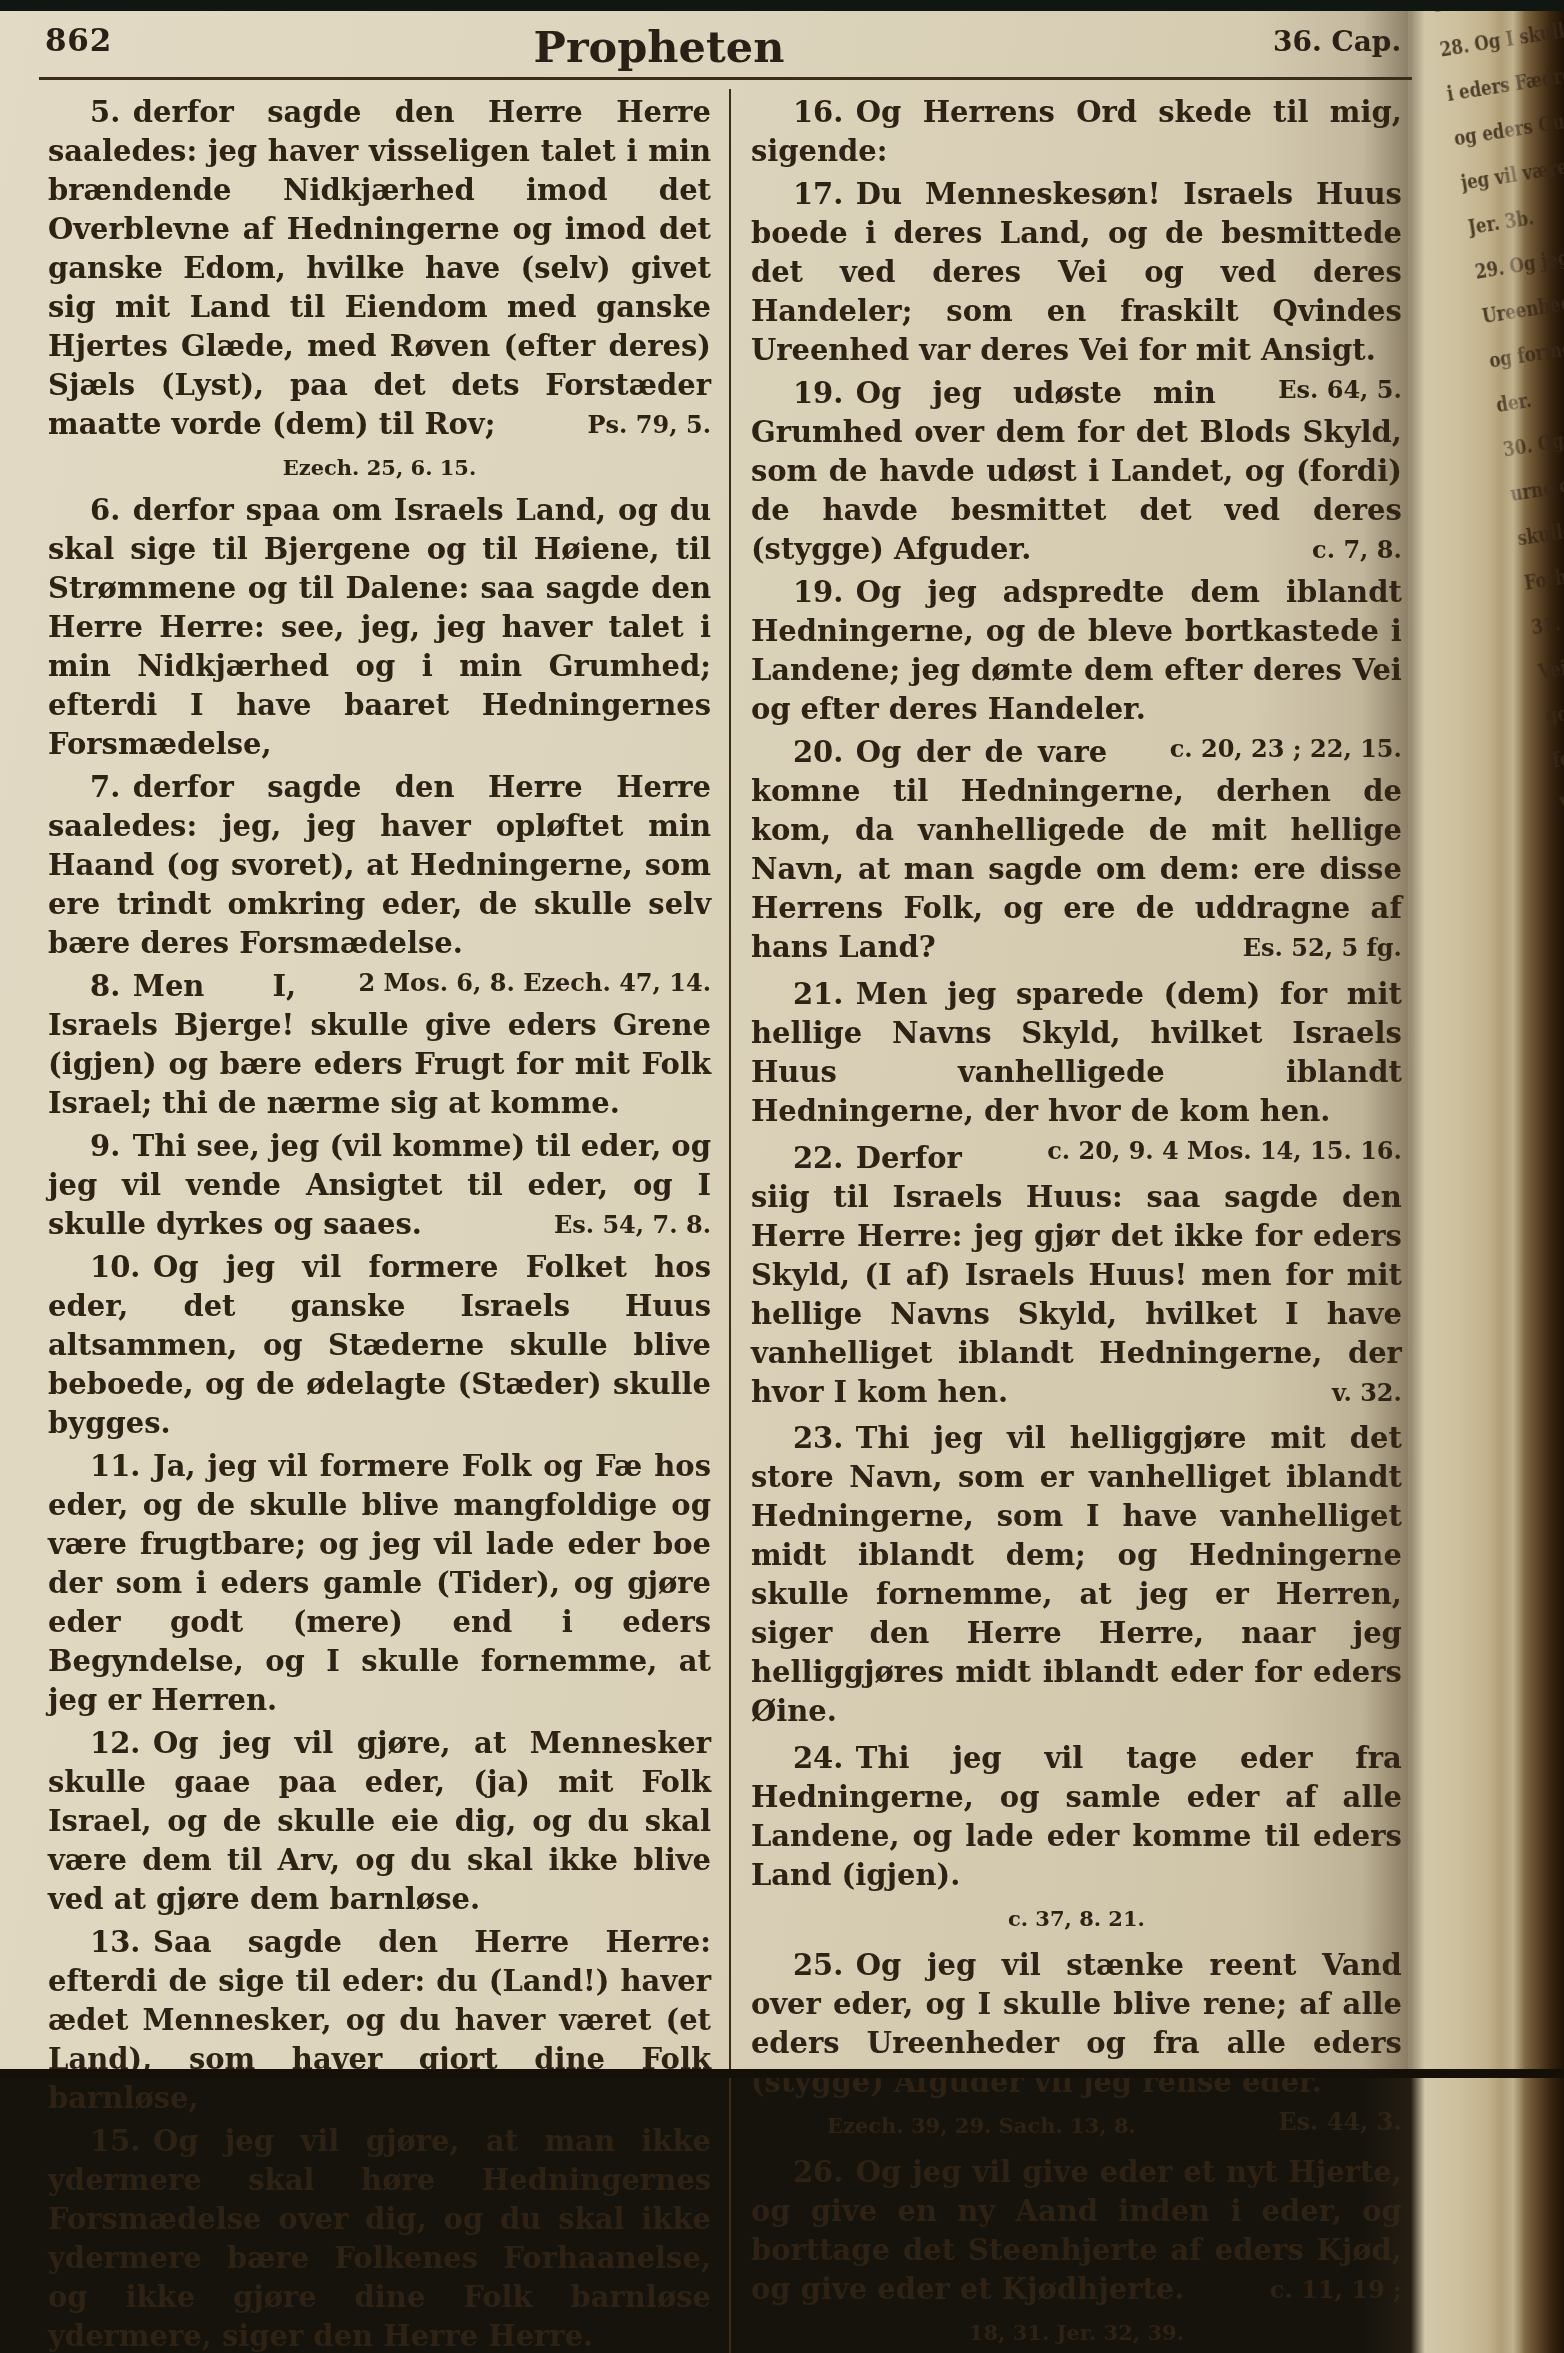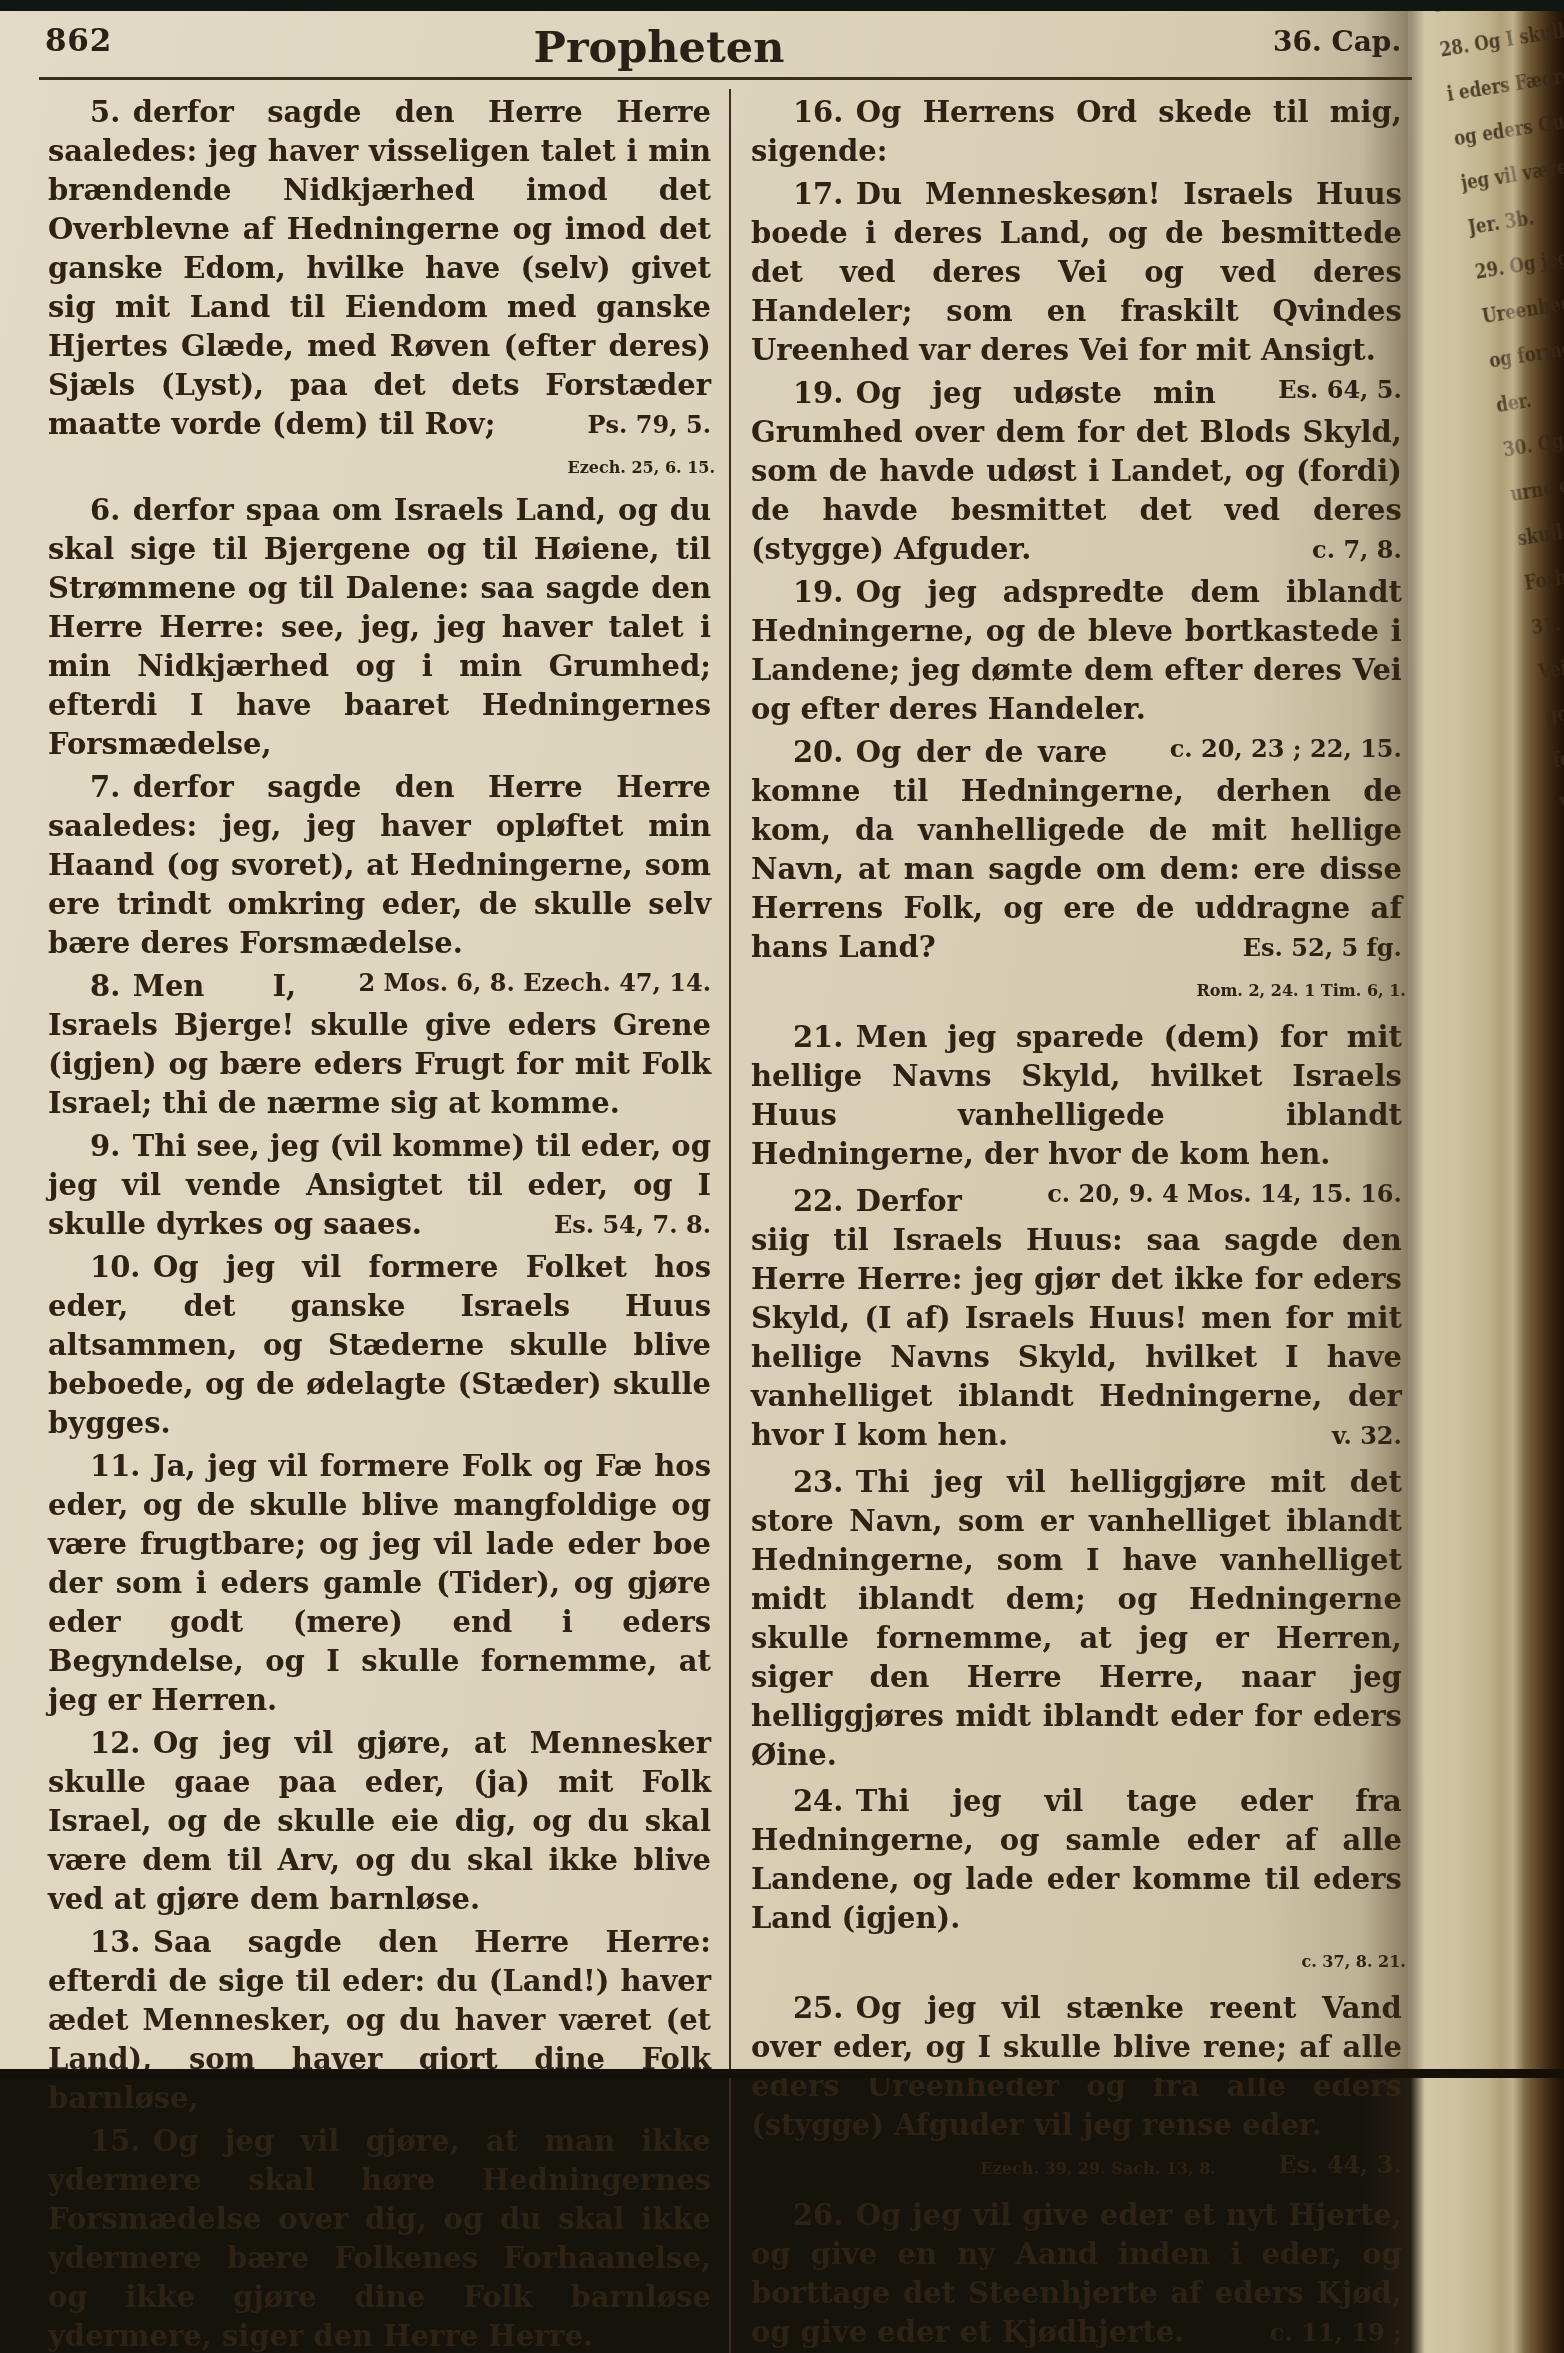--- a/index.html
+++ b/index.html
@@ -28,21 +28,21 @@
   .rule{height:2.3px;background:#3c2d1b;margin:4.7px 7.8px 0 39px;}
   .cols{display:flex;align-items:stretch;padding-top:9.4px;}
   .col{font-size:29px;line-height:39px;font-weight:bold;text-align:justify;color:#2e2214;}
   .col.left{width:671px;padding-left:44px;}
   .divider{width:2.3px;background:#3c2d1b;margin-left:14px;}
   .col.right{width:659px;padding-left:15.6px;}
   .verse{margin:4px;text-indent:42px;}
   .verse.mt{margin-top:7.8px;}
   .vnum{margin-right:12.5px;}
   .vref{float:right;font-size:24px;line-height:39px;padding-left:20.3px;}
-  .refline{text-align:right;font-size:16px;line-height:36px;font-weight:bold;padding:1.6px 0;}
+  .refline{text-align:center;font-size:21px;line-height:36px;font-weight:bold;padding:1.6px 0;}
   .curl{
     position:absolute;top:0;left:1362px;width:203px;height:2354px;z-index:4;overflow:hidden;
     background:linear-gradient(to right,
       rgba(60,45,25,0) 0%,
       rgba(60,45,25,0.18) 12%,
       rgba(60,45,25,0.38) 24%,
       #d2c7a8 31%,
       #cdc09e 48%,
       #c2b28c 62%,
       #a28e66 74%,
@@ -112,21 +112,20 @@
 
         <p class="verse"><span class="vnum">16.</span><span class="vtext">Og Herrens Ord skede til mig, sigende:</span></p>
 
         <p class="verse"><span class="vnum">17.</span><span class="vtext">Du Menneskesøn! Israels Huus boede i deres Land, og de besmittede det ved deres Vei og ved deres Handeler; som en fraskilt Qvindes Ureenhed var deres Vei for mit Ansigt.</span><span class="vref">Es. 64, 5.</span></p>
 
         <p class="verse"><span class="vnum">19.</span><span class="vtext">Og jeg udøste min Grumhed over dem for det Blods Skyld, som de havde udøst i Landet, og (fordi) de havde besmittet det ved deres (stygge) Afguder.</span><span class="vref">c. 7, 8.</span></p>
 
         <p class="verse"><span class="vnum">19.</span><span class="vtext">Og jeg adspredte dem iblandt Hedningerne, og de bleve bortkastede i Landene; jeg dømte dem efter deres Vei og efter deres Handeler.</span><span class="vref">c. 20, 23 ;  22, 15.</span></p>
 
         <p class="verse"><span class="vnum">20.</span><span class="vtext">Og der de vare komne til Hedningerne, derhen de kom, da vanhelligede de mit hellige Navn, at man sagde om dem: ere disse Herrens Folk, og ere de uddragne af hans Land?</span><span class="vref">Es. 52, 5 fg.</span></p>
-        <div class="refline">Rom. 2, 24.    1 Tim. 6, 1.</div>
 
         <p class="verse mt"><span class="vnum">21.</span><span class="vtext">Men jeg sparede (dem) for mit hellige Navns Skyld, hvilket Israels Huus vanhelligede iblandt Hedningerne, der hvor de kom hen.</span><span class="vref">c. 20, 9.  4 Mos. 14, 15. 16.</span></p>
 
         <p class="verse mt"><span class="vnum">22.</span><span class="vtext">Derfor siig til Israels Huus: saa sagde den Herre Herre: jeg gjør det ikke for eders Skyld, (I af) Israels Huus! men for mit hellige Navns Skyld, hvilket I have vanhelliget iblandt Hedningerne, der hvor I kom hen.</span><span class="vref">v. 32.</span></p>
 
         <p class="verse mt"><span class="vnum">23.</span><span class="vtext">Thi jeg vil helliggjøre mit det store Navn, som er vanhelliget iblandt Hedningerne, som I have vanhelliget midt iblandt dem; og Hedningerne skulle fornemme, at jeg er Herren, siger den Herre Herre, naar jeg helliggjøres midt iblandt eder for eders Øine.</span></p>
 
         <p class="verse mt"><span class="vnum">24.</span><span class="vtext">Thi jeg vil tage eder fra Hedningerne, og samle eder af alle Landene, og lade eder komme til eders Land (igjen).</span></p>
         <div class="refline">c. 37, 8. 21.</div>
 

